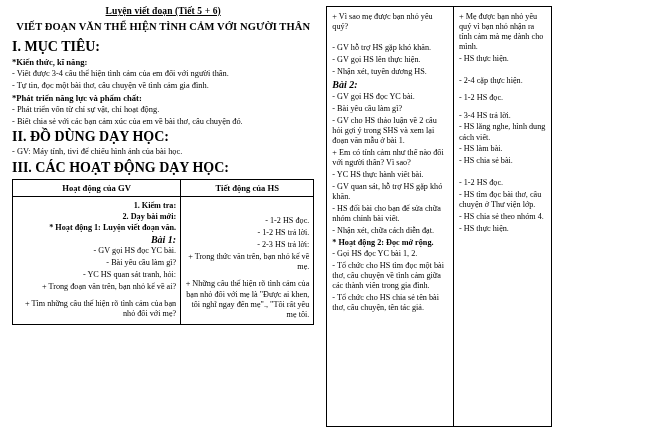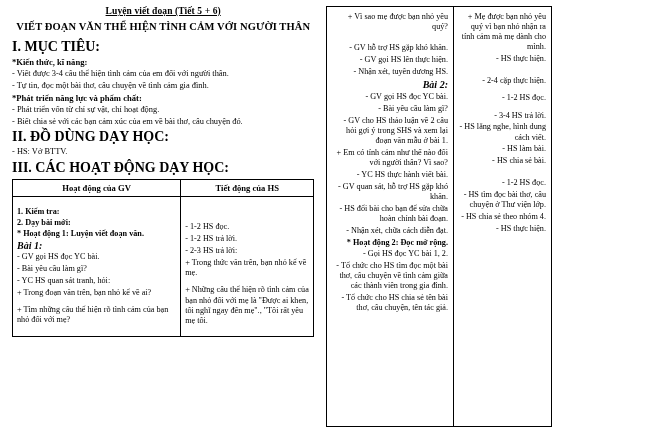--- a/index.html
+++ b/index.html
@@ -64,40 +64,40 @@
   table.main-table {
     width: 100%;
     border-collapse: collapse;
     margin-top: 3px;
     table-layout: fixed;
   }
   table.main-table th,
   table.main-table td {
     border: 1px solid #000;
     vertical-align: top;
-    padding: 8px 4px;
+    padding: 2px 4px;
+    text-align: right;
   }
   table.main-table th {
     text-align: center;
     font-weight: bold;
     font-size: 8.6px;
     padding: 3px 2px;
   }
   .cell-gv { width: 56%; }
   .cell-hs { width: 44%; }
   td .line { font-size: 8.2px; margin: 1.6px 0; }
   td .sub-bold { font-size: 8.2px; }
   .italic { font-style: italic; font-weight: bold; font-size: 10px; margin: 2px 0 1px 0;}
   
   table.right-table {
     width: 100%;
     border-collapse: collapse;
     table-layout: fixed;
     height: 421px;
-    text-align: right;
   }
   table.right-table td {
     border: 1px solid #000;
     vertical-align: top;
     padding: 3px 5px;
   }
   .rc-gv { width: 57%; }
   .rc-hs { width: 43%; }
   .spacer { height: 4px; }
 </style>
@@ -111,21 +111,21 @@
     <div class="doc-subtitle">VIẾT ĐOẠN VĂN THỂ HIỆN TÌNH CẢM VỚI NGƯỜI THÂN</div>
 
     <div class="heading">I. MỤC TIÊU:</div>
     <div class="sub-bold">*Kiến thức, kĩ năng:</div>
     <div class="line">- Viết được 3-4 câu thể hiện tình cảm của em đối với người thân.</div>
     <div class="line">- Tự tin, đọc một bài thơ, câu chuyện về tình cảm gia đình.</div>
     <div class="sub-bold">*Phát triển năng lực và phẩm chất:</div>
     <div class="line">- Phát triển vốn từ chỉ sự vật, chỉ hoạt động.</div>
     <div class="line">- Biết chia sẻ với các bạn cảm xúc của em về bài thơ, câu chuyện đó.</div>
     <div class="heading">II. ĐỒ DÙNG DẠY HỌC:</div>
-    <div class="line">- HS: Vở BTTV.</div>
+    <div class="line">- GV: Máy tính, tivi để chiếu hình ảnh của bài học.</div>
     <div class="heading">III. CÁC HOẠT ĐỘNG DẠY HỌC:</div>
 
     <table class="main-table">
       <thead>
         <tr>
           <th class="cell-gv">Hoạt động của GV</th>
           <th class="cell-hs">Tiết động của HS</th>
         </tr>
       </thead>
       <tbody>
@@ -175,21 +175,21 @@
                 <div class="line">- GV hỗ trợ HS gặp khó khăn.</div>
                 <div class="line">- GV gọi HS lên thực hiện.</div>
                 <div class="line">- Nhận xét, tuyên dương HS.</div>
                 <div class="italic">Bài 2:</div>
                 <div class="line">- GV gọi HS đọc YC bài.</div>
                 <div class="line">- Bài yêu cầu làm gì?</div>
                 <div class="line">- GV cho HS thảo luận về 2 câu hỏi gợi ý trong SHS và xem lại đoạn văn mẫu ở bài 1.</div>
                 <div class="line">+ Em có tính cảm như thế nào đối với người thân? Vì sao?</div>
                 <div class="line">- YC HS thực hành viết bài.</div>
                 <div class="line">- GV quan sát, hỗ trợ HS gặp khó khăn.</div>
-                <div class="line">- HS đổi bài cho bạn để sửa chữa hoàn chỉnh bài đoạn.</div>
+                <div class="line">- HS đổi bài cho bạn để sửa chữa nhóm chỉnh bài viết.</div>
                 <div class="line">- Nhận xét, chữa cách diễn đạt.</div>
                 <div class="sub-bold">* Hoạt động 2: Đọc mở rộng.</div>
                 <div class="line">- Gọi HS đọc YC bài 1, 2.</div>
                 <div class="line">- Tổ chức cho HS tìm đọc một bài thơ, câu chuyện về tình cảm giữa các thành viên trong gia đình.</div>
                 <div class="line">- Tổ chức cho HS chia sẻ tên bài thơ, câu chuyện, tên tác giả.</div>
               </div>
           </td>
           <td class="rc-hs">
             <div id="right-hs">
                 <div class="line">+ Mẹ được bạn nhỏ yêu quý vì bạn nhỏ nhận ra tính cảm mà mẹ dành cho mình.</div>

